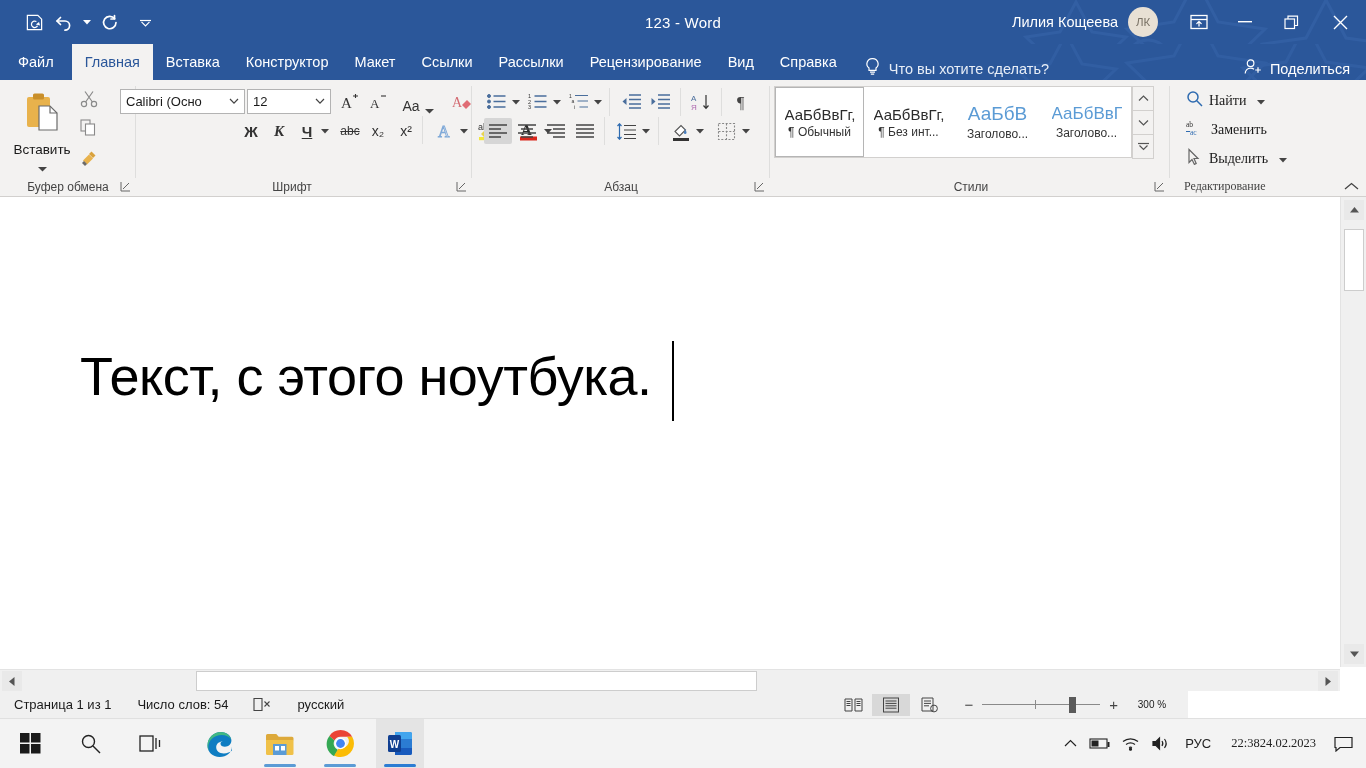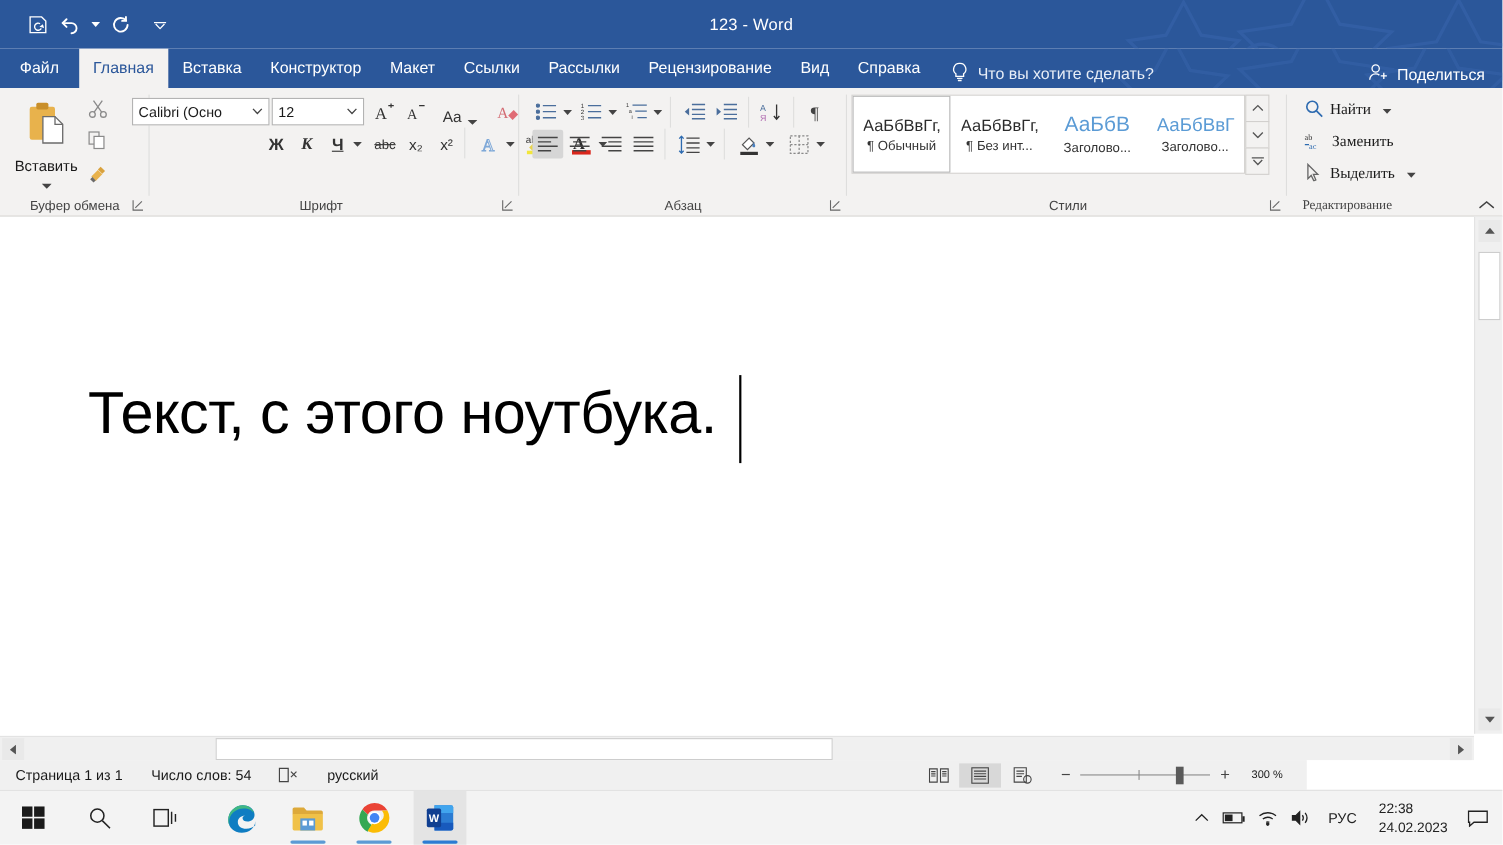--- a/index.html
+++ b/index.html
@@ -189,22 +189,22 @@
   .tb-item {
     width: 48px; height: 50px; display: flex; align-items: center; justify-content: center;
     position: relative;
   }
   .tb-item.active { background: #e4e4e4; }
   .tb-underline { position: absolute; bottom: 2px; left: 8px; width: 32px; height: 3px; background: #5b9bd5; border-radius: 2px; }
   .tray { margin-left: auto; display: flex; align-items: center; height: 50px; padding-right: 6px; }
   .tray-icon { width: 30px; height: 50px; display: flex; align-items: center; justify-content: center; }
   .tray-lang { font-size: 13px; color: #222; padding: 0 10px; }
   .tray-clock {
-    display: flex; flex-direction: column; align-items: flex-start; justify-content: center;
-    font-size: 12.5px; color: #222; line-height: 1.35; padding: 0 10px; min-width: 82px;
+    display: flex; flex-direction: row; align-items: center; justify-content: center;
+    font-size: 12.5px; color: #222; line-height: 1.35; padding: 0 10px; min-width: 82px; font-family: Liberation Serif, serif;
   }
   .tray-notify { width: 34px; height: 50px; display: flex; align-items: center; justify-content: center; }
 </style>
 </head>
 <body>
 
 <div class="app">
 
   <div class="titlebar">
     <svg class="tb-deco" viewBox="0 0 600 84">
@@ -245,20 +245,47 @@
       <div class="qat-caret" style="margin-left:12px">
         <svg width="13" height="9" viewBox="0 0 13 9" fill="none" stroke="#fff" stroke-width="1.2">
           <path d="M1 2.5h11"></path>
             <path d="M2.5 3.8L6.5 8l4-4.2"></path>
         </svg>
       </div>
     </div>
 
     <div class="title-center">123  -  Word</div>
 
+    <div class="tb-right">
+      <div class="user-name">Лилия Кощеева</div>
+      <div class="avatar">ЛК</div>
+      <div class="win-btn">
+        <svg width="18" height="16" viewBox="0 0 18 16" fill="none" stroke="#fff" stroke-width="1.3">
+          <rect x="1" y="1.5" width="16" height="13"></rect>
+          <path d="M1 5.5h16"></path>
+          <path d="M9 12V7.5M6.8 9.6L9 7.4l2.2 2.2" stroke-linecap="round"></path>
+        </svg>
+      </div>
+      <div class="win-btn">
+        <svg width="14" height="2" viewBox="0 0 14 2">
+            <rect width="14" height="1.4" fill="#fff"></rect>
+          </svg>
+      </div>
+      <div class="win-btn">
+        <svg width="15" height="15" viewBox="0 0 15 15" fill="none" stroke="#fff" stroke-width="1.2">
+          <rect x="1" y="4" width="9.5" height="9.5"></rect>
+          <path d="M4 4V1.2h9.5v9.3H10.6"></path>
+        </svg>
+      </div>
+      <div class="win-btn close-btn">
+        <svg width="15" height="15" viewBox="0 0 15 15" stroke="#fff" stroke-width="1.4">
+          <path d="M1 1l13 13M14 1L1 14"></path>
+        </svg>
+      </div>
+    </div>
   </div>
 
   <div class="tabstrip">
     <svg class="ts-deco" viewBox="0 0 600 80">
       <g fill="none" stroke="#3a67ad" stroke-width="3">
         <path d="M430 10 l22 42 47 7 -34 33 8 47 -43-22 -43 22 8-47 -34-33 47-7z"></path>
         <path d="M300 30 l16 30 34 5 -25 24 6 34 -31-16 -31 16 6-34 -25-24 34-5z"></path>
         <path d="M540 20 l20 38 43 6 -31 30 7 43 -39-20 -39 20 7-43 -31-30 43-6z"></path>
       </g>
     </svg>

